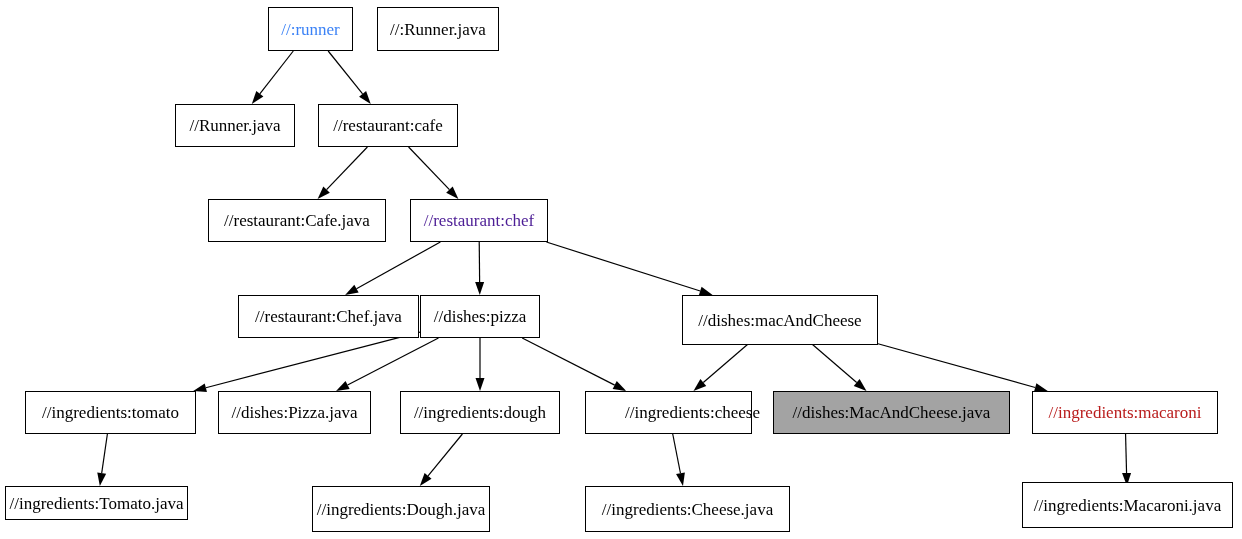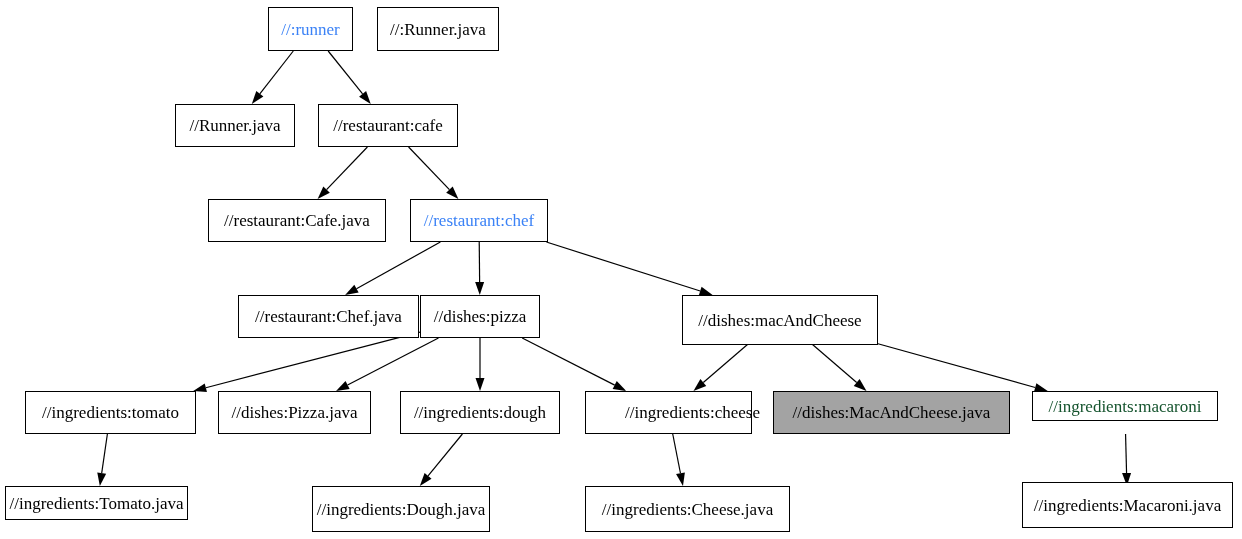--- a/index.html
+++ b/index.html
@@ -87,21 +87,21 @@
       </div>
       <div class="node" style="left: 175px; top: 104px; width: 120px; height: 43px; background: rgb(255, 255, 255); border-color: rgb(0, 0, 0); color: rgb(0, 0, 0);">
         <span>//Runner.java</span>
       </div>
       <div class="node" style="left: 318px; top: 104px; width: 140px; height: 43px; background: rgb(255, 255, 255); border-color: rgb(0, 0, 0); color: rgb(0, 0, 0);">
         <span>//restaurant:cafe</span>
       </div>
       <div class="node" style="left: 208px; top: 199px; width: 178px; height: 43px; background: rgb(255, 255, 255); border-color: rgb(0, 0, 0); color: rgb(0, 0, 0);">
         <span>//restaurant:Cafe.java</span>
       </div>
-      <div class="node" style="left: 410px; top: 199px; width: 138px; height: 43px; background: rgb(255, 255, 255); border-color: rgb(0, 0, 0); color: #3b82f6;">
+      <div class="node" style="left: 410px; top: 199px; width: 138px; height: 43px; background: rgb(255, 255, 255); border-color: rgb(0, 0, 0); color: #4c1d95;">
         <span>//restaurant:chef</span>
       </div>
       <div class="node" style="left: 216px; top: 295px; width: 181px; height: 43px; background: rgb(255, 255, 255); border-color: rgb(0, 0, 0); color: rgb(0, 0, 0); margin-left: 22px;">
         <span>//restaurant:Chef.java</span>
       </div>
       <div class="node" style="left: 420px; top: 295px; width: 120px; height: 43px; background: rgb(255, 255, 255); border-color: rgb(0, 0, 0); color: rgb(0, 0, 0);">
         <span>//dishes:pizza</span>
       </div>
       <div class="node" style="left: 682px; top: 295px; width: 196px; height: 50px; background: rgb(255, 255, 255); border-color: rgb(0, 0, 0); color: rgb(0, 0, 0);">
         <span>//dishes:macAndCheese</span>
@@ -114,21 +114,21 @@
       </div>
       <div class="node" style="left: 400px; top: 391px; width: 160px; height: 43px; background: rgb(255, 255, 255); border-color: rgb(0, 0, 0); color: rgb(0, 0, 0);">
         <span>//ingredients:dough</span>
       </div>
       <div class="node" style="left: 585px; top: 391px; width: 167px; height: 43px; background: rgb(255, 255, 255); border-color: rgb(0, 0, 0); color: rgb(0, 0, 0); padding-left: 48px;">
         <span>//ingredients:cheese</span>
       </div>
       <div class="node" style="left: 773px; top: 391px; width: 237px; height: 43px; background: #a3a3a3; border-color: rgb(0, 0, 0); color: rgb(0, 0, 0);">
         <span>//dishes:MacAndCheese.java</span>
       </div>
-      <div class="node" style="left: 1032px; top: 391px; width: 186px; height: 30px; background: rgb(255, 255, 255); border-color: rgb(0, 0, 0); color: #14532d;">
+      <div class="node" style="left: 1032px; top: 391px; width: 186px; height: 43px; background: rgb(255, 255, 255); border-color: rgb(0, 0, 0); color: #b91c1c;">
         <span>//ingredients:macaroni</span>
       </div>
       <div class="node" style="left: 5px; top: 486px; width: 183px; height: 34px; background: rgb(255, 255, 255); border-color: rgb(0, 0, 0); color: rgb(0, 0, 0);">
         <span>//ingredients:Tomato.java</span>
       </div>
       <div class="node" style="left: 312px; top: 486px; width: 178px; height: 46px; background: rgb(255, 255, 255); border-color: rgb(0, 0, 0); color: rgb(0, 0, 0);">
         <span>//ingredients:Dough.java</span>
       </div>
       <div class="node" style="left: 585px; top: 486px; width: 205px; height: 46px; background: rgb(255, 255, 255); border-color: rgb(0, 0, 0); color: rgb(0, 0, 0);">
         <span>//ingredients:Cheese.java</span>

